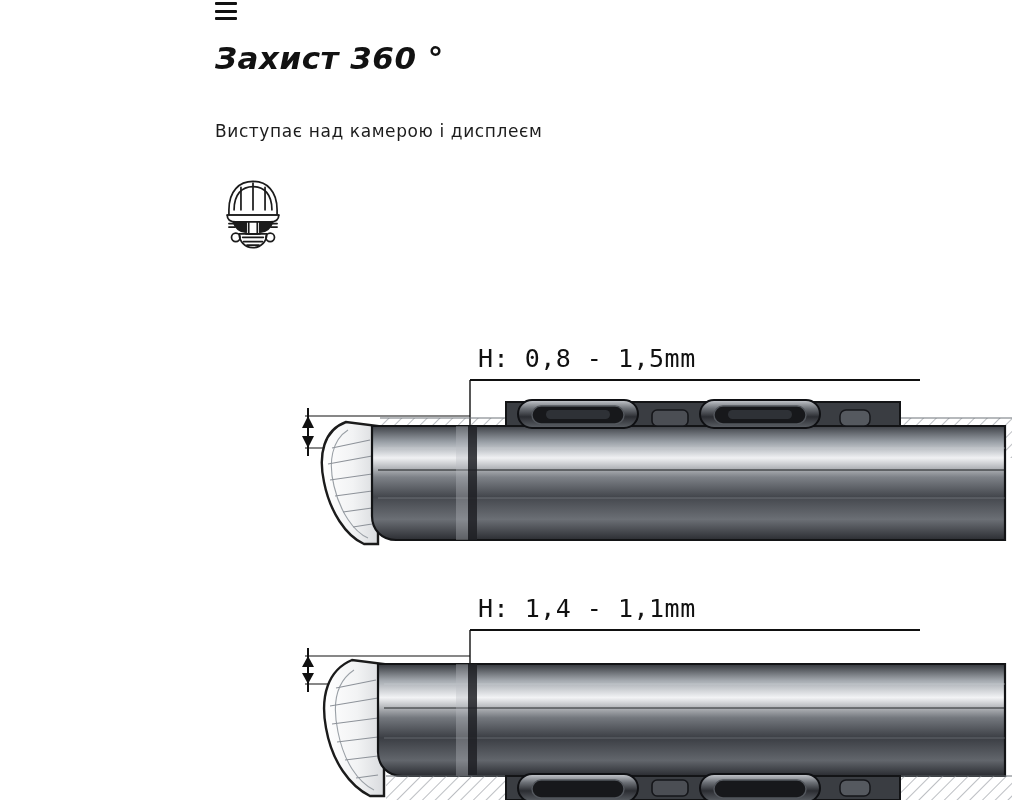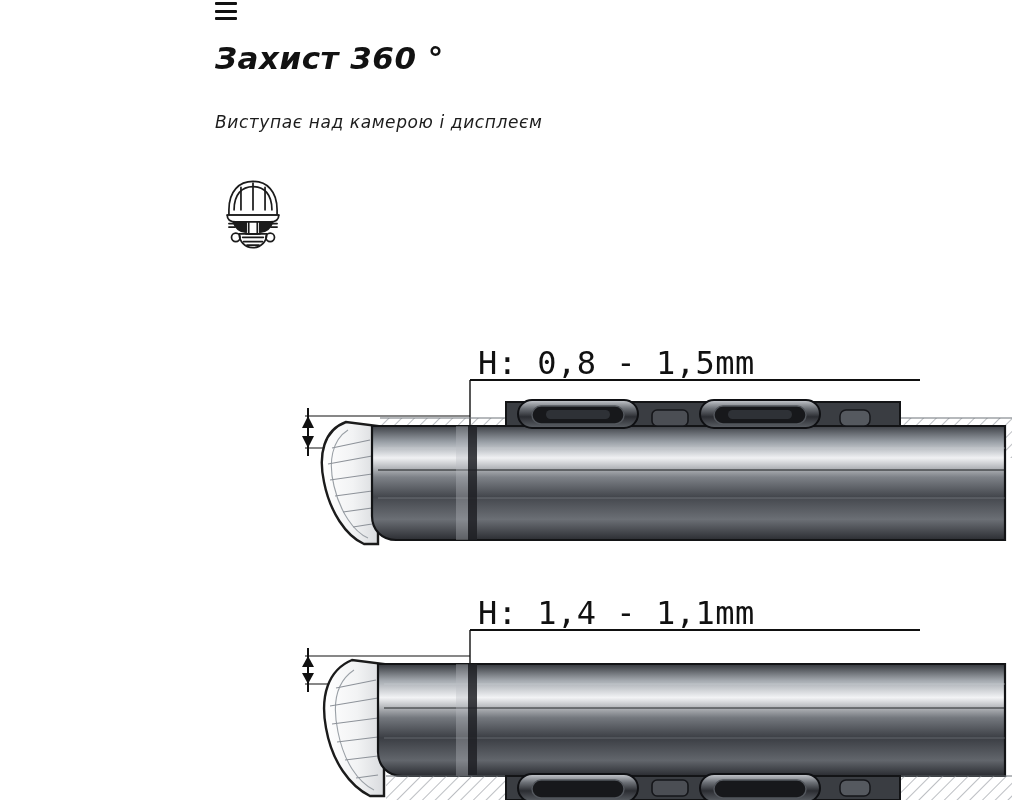--- a/index.html
+++ b/index.html
@@ -49,26 +49,25 @@
     font-weight: bold;
     font-style: italic;
     font-size: 31px;
     letter-spacing: 0.5px;
     color: #121212;
     white-space: nowrap;
   }
   .subhead {
     position: absolute;
     left: 215px;
-    top: 112px;
+    top: 121px;
     font-size: 17px;
     letter-spacing: 0.6px;
     color: #1c1c1c;
     white-space: nowrap;
-    font-style: italic;
   }
 
   
   .helmet-icon {
     position: absolute;
     left: 210px;
     top: 172px;
     width: 86px;
     height: 86px;
   }
@@ -78,21 +77,21 @@
     position: absolute;
     left: 260px;
     width: 760px;
   }
   .diagram.first { top: 330px; }
   .diagram.second { top: 580px; }
 
   .dim-label {
     position: absolute;
     font-family: "DejaVu Sans Mono", monospace;
-    font-size: 32px;
+    font-size: 25px;
     letter-spacing: 0.5px;
     color: #111;
     white-space: nowrap;
   }
   .diagram.first .dim-label { left: 218px; top: 14px; }
   .diagram.second .dim-label { left: 218px; top: 14px; }
 
   .svg-wrap { position: absolute; left: 0; top: 0; }
 </style>
 </head>

